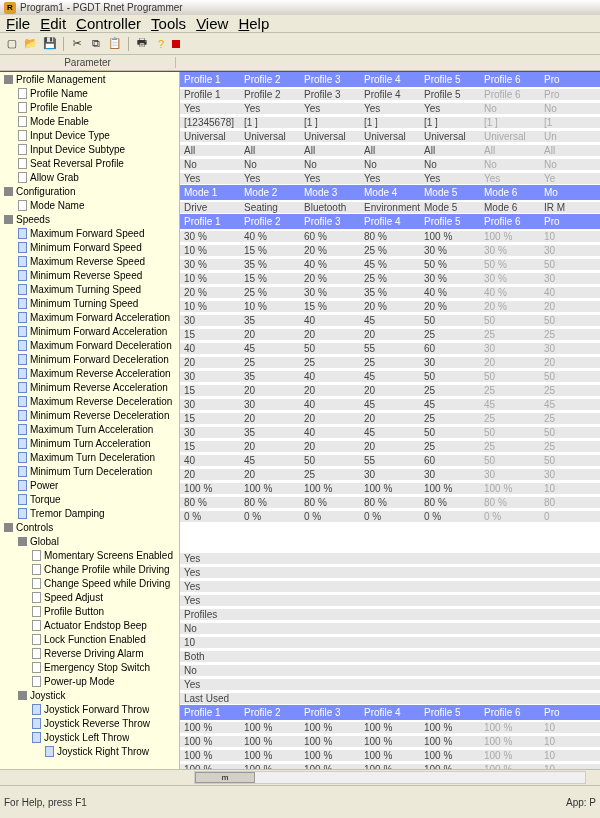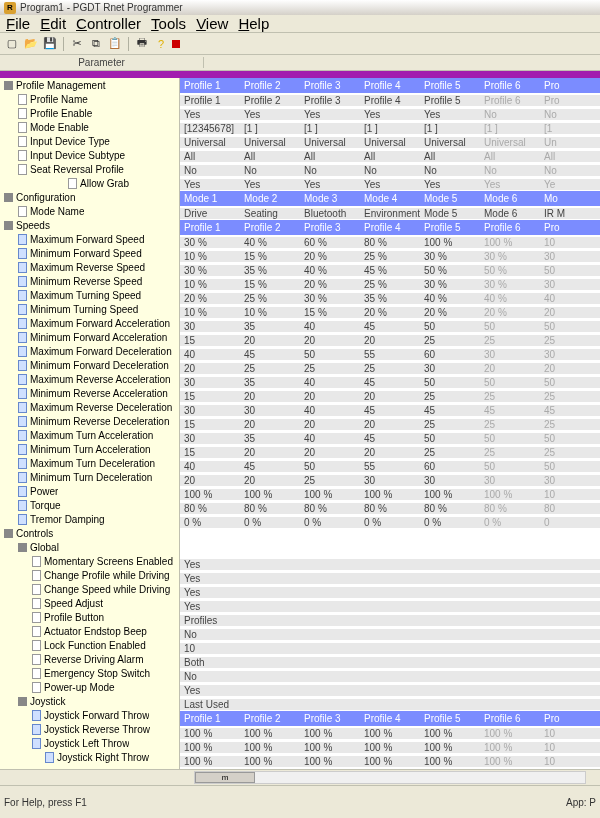--- a/index.html
+++ b/index.html
@@ -6,22 +6,22 @@
 body { width: 600px; height: 818px; overflow: hidden; background: #ece9d8; font-size: 10px; color: #000; display: flex; flex-direction: column; }
 .titlebar { height: 15px; background: linear-gradient(#fff,#d4d0c8); display: flex; align-items: center; padding: 0 4px; font-size: 10px; color: #333; }
 .titlebar .ricon { width: 12px; height: 12px; background: #d9a030; border-radius: 2px; margin-right: 4px; display: flex; align-items: center; justify-content: center; font-weight: bold; font-size: 8px; color: #000; }
 .menubar { height: 18px; background: #ece9d8; border-bottom: 1px solid #c0c0b0; display: flex; align-items: center; padding: 0 6px; gap: 10px; font-size: 15px; }
 .menubar span { cursor: default; }
 .menubar span u { text-decoration: underline; }
 .toolbar { height: 22px; background: #ece9d8; border-bottom: 1px solid #c0c0b0; display: flex; align-items: center; padding: 0 4px; gap: 3px; }
 .toolbar .btn { width: 16px; height: 16px; display: flex; align-items: center; justify-content: center; font-size: 11px; color: #333; }
 .toolbar .sep { width: 1px; height: 14px; background: #b0b0a0; margin: 0 2px; }
 .header-row { height: 16px; background: #ece9d8; border-bottom: 1px solid #c0c0b0; display: flex; align-items: center; font-size: 10px; color: #444; }
-.header-row .hparam { width: 204px; text-align: center; border-right: 1px solid #c0c0b0; }
-.main { flex: 1; display: flex; overflow: hidden; border-top: 7px solid #a21caf; }
+.header-row .hparam { width: 176px; text-align: center; border-right: 1px solid #c0c0b0; }
+.main { flex: 1; display: flex; overflow: hidden; border-top: 1px solid #a21caf; }
 .tree { width: 180px; background: #ffffe1; overflow-y: auto; border-right: 1px solid #c0c0b0; }
 .grid { flex: 1; overflow: auto; background: #fff; }
 .row { display: flex; height: 14px; align-items: center; white-space: nowrap; }
 .tree .row { padding-left: 2px; }
 .tree .cell { display: flex; align-items: center; white-space: nowrap; overflow: hidden; }
 .icon-sq { width: 9px; height: 9px; background: #888; margin-right: 3px; flex-shrink: 0; }
 .icon-file { width: 9px; height: 11px; background: #fff; border: 1px solid #999; margin-right: 3px; flex-shrink: 0; }
 .icon-bfile { width: 9px; height: 11px; background: #cfe0ff; border: 1px solid #6688cc; margin-right: 3px; flex-shrink: 0; }
 .grp-row { background: #7b8cff; color: #fff; height: 15px; font-weight: normal; }
 .grp-row .gcell { width: 76px; padding-left: 4px; overflow: hidden; }
@@ -107,21 +107,21 @@
           <div class="icon-file"></div>
           <span>Input Device Subtype</span>
         </div>
       </div>
       <div class="row" style="padding-left: 18px;">
         <div class="cell">
           <div class="icon-file"></div>
           <span>Seat Reversal Profile</span>
         </div>
       </div>
-      <div class="row" style="padding-left: 18px; justify-content: center;">
+      <div class="row" style="padding-left: 18px;">
         <div class="cell">
           <div class="icon-file"></div>
           <span>Allow Grab</span>
         </div>
       </div>
       <div class="row" style="padding-left: 4px;">
         <div class="cell">
           <div class="icon-sq"></div>
           <span>Configuration</span>
         </div>

